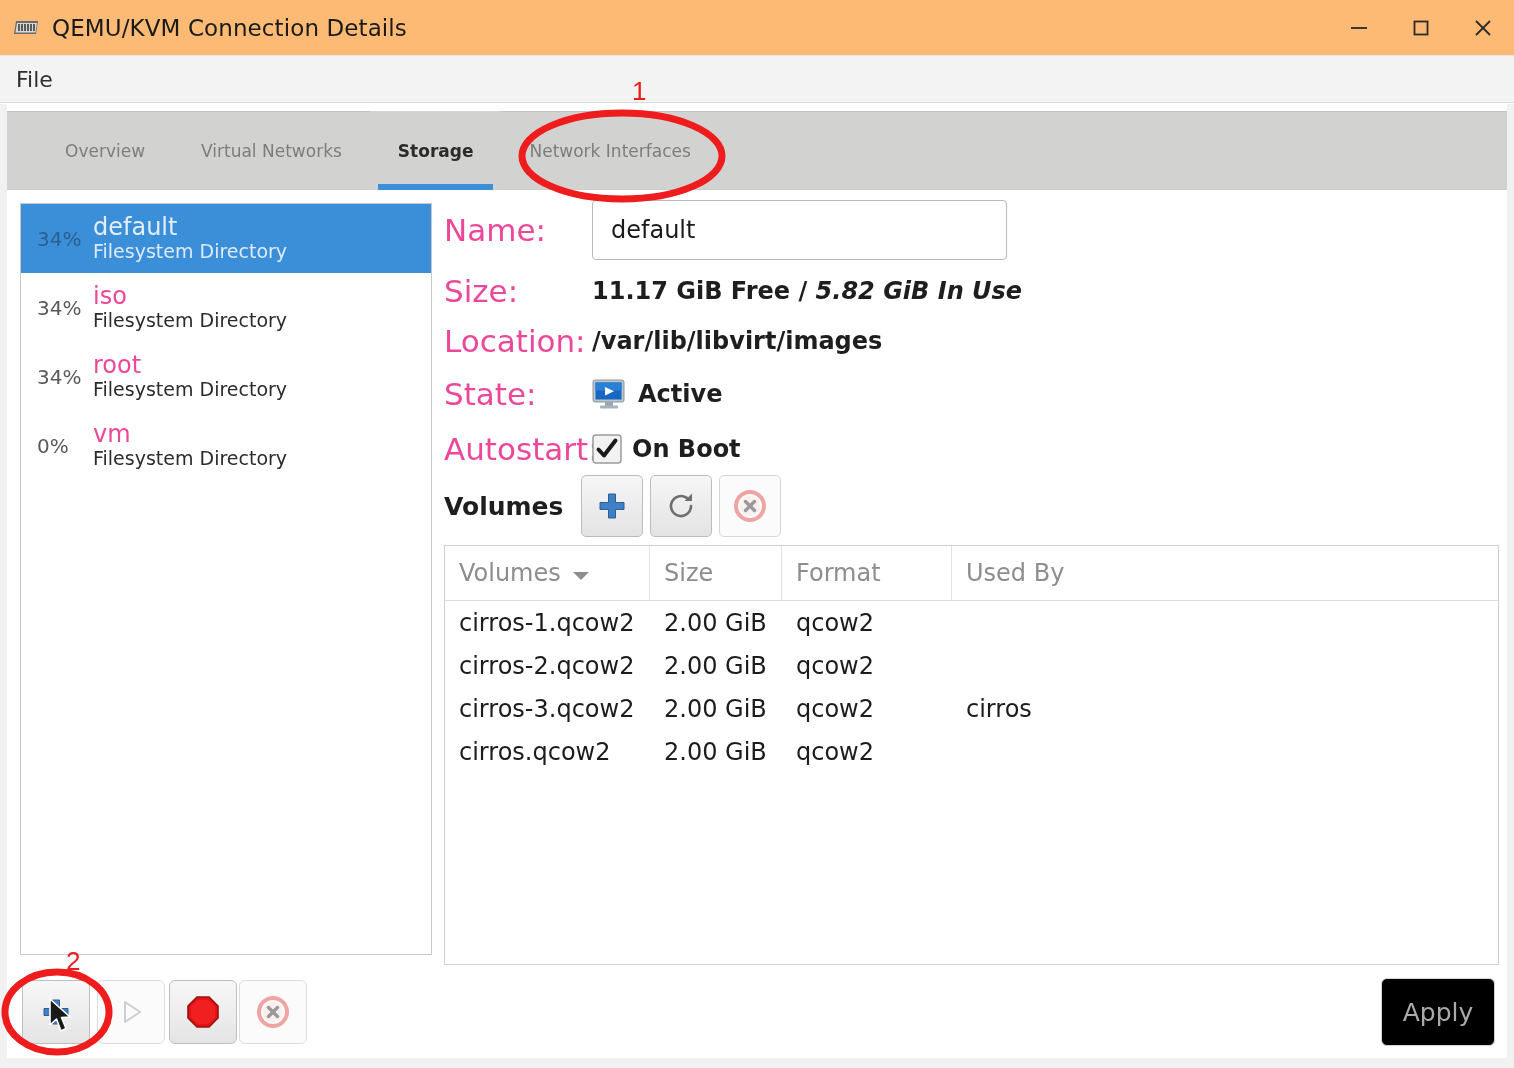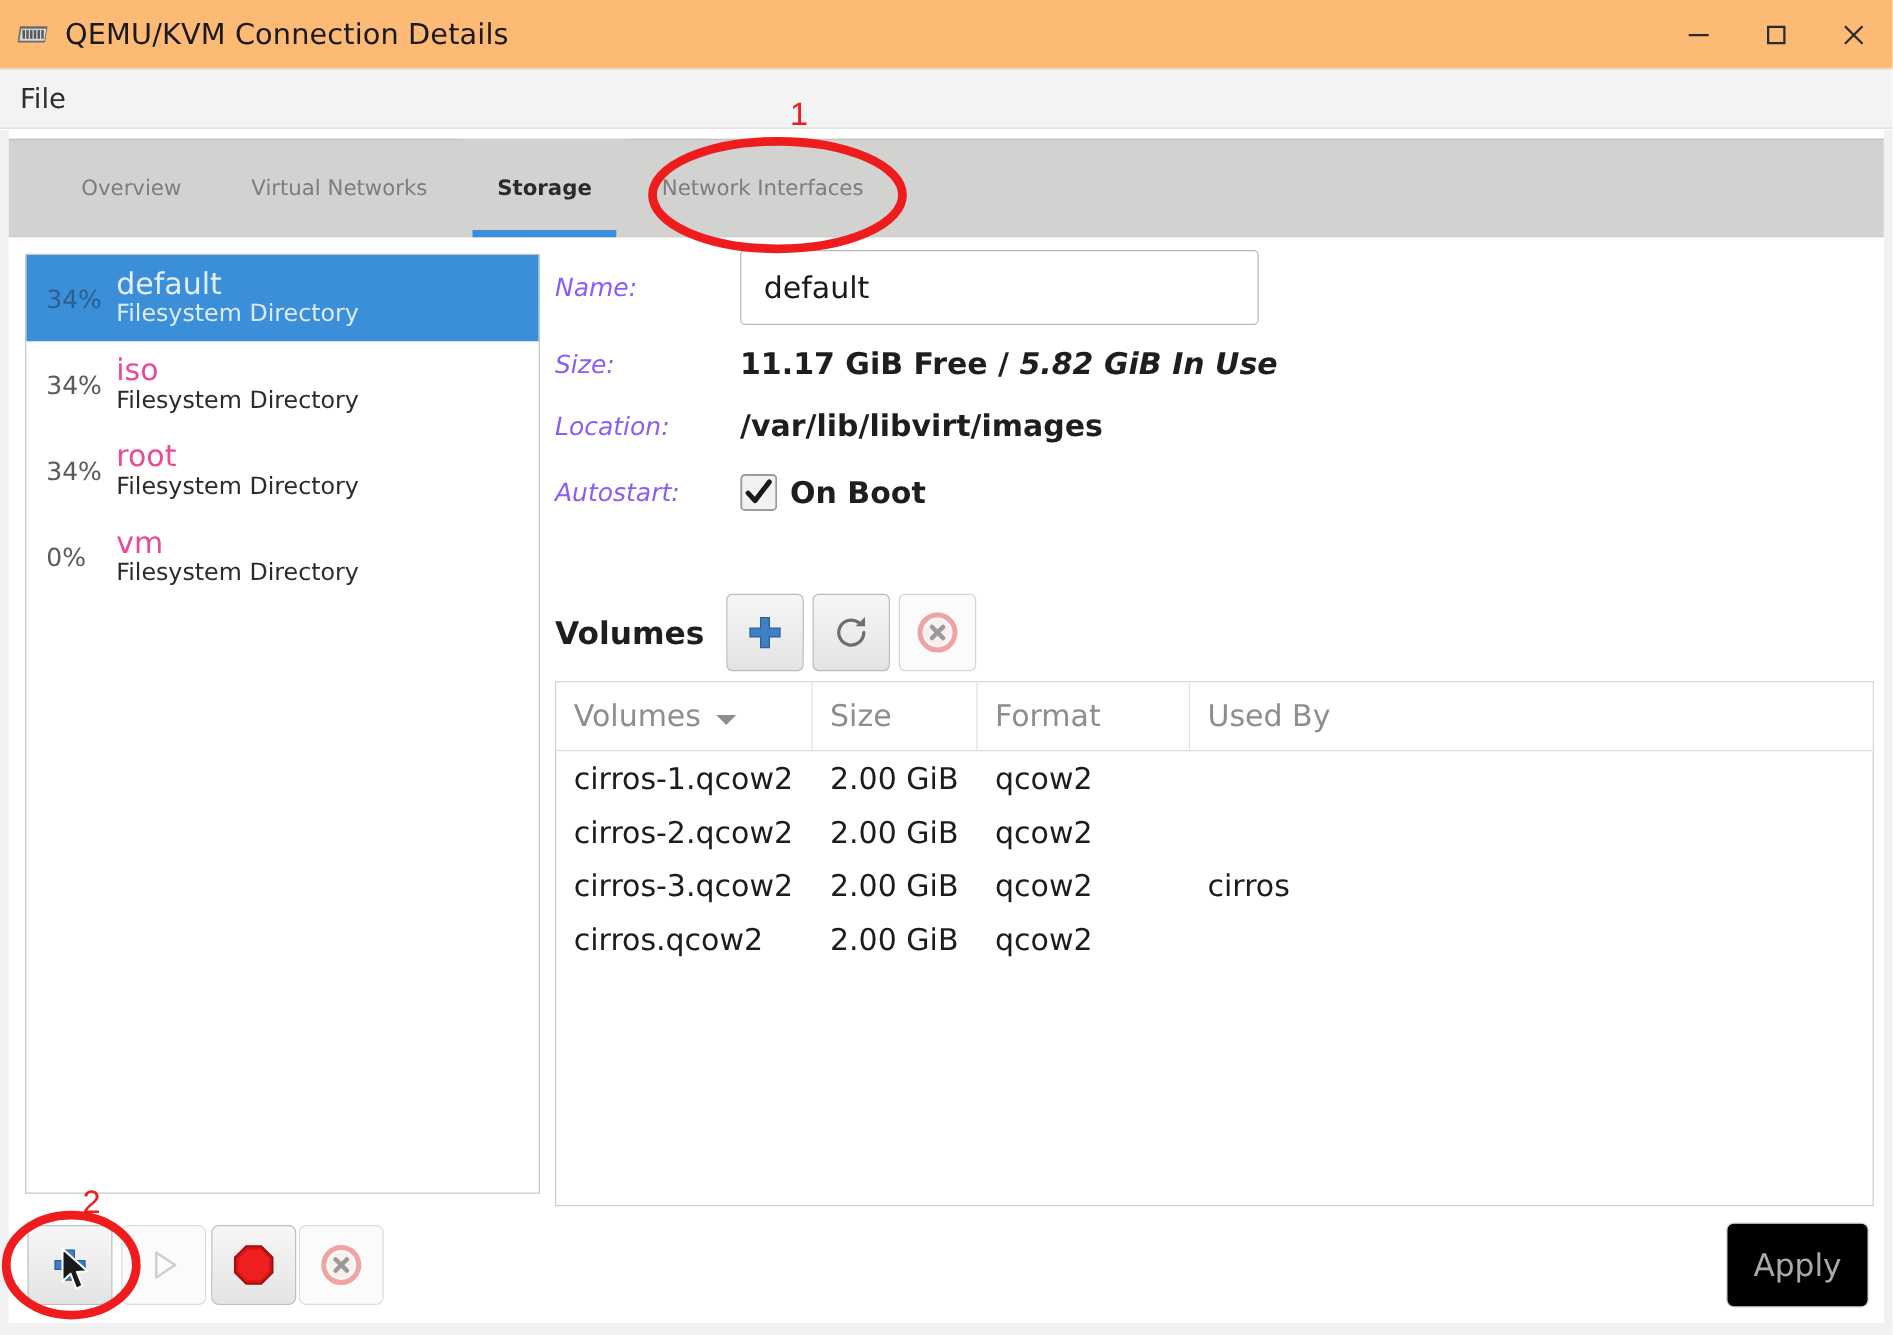--- a/index.html
+++ b/index.html
@@ -154,24 +154,23 @@
   .details {
     position: absolute; left: 437px; top: 10px;
     width: 1055px;
   }
   .detail-row {
     display: flex; align-items: center;
     margin-bottom: 8px;
   }
   .detail-label {
     width: 148px;
-    font-size: 20px;
-    color: #8b5cf6;
+    font-size: 31px;
+    color: #ec4899;
     flex: none;
-    font-style: italic;
   }
   .name-input {
     width: 415px; height: 60px;
     border: 1px solid #b9b9b9;
     border-radius: 4px;
     background: #ffffff;
     box-sizing: border-box;
     display: flex; align-items: center;
     padding-left: 18px;
     font-size: 24px;
@@ -407,20 +406,34 @@
       <div class="detail-label">Size:</div>
       <div class="detail-value">
         <span>11.17 GiB Free /</span>
         <span class="ital">5.82 GiB In Use</span>
       </div>
     </div>
     <div class="detail-row row-location">
       <div class="detail-label">Location:</div>
       <div class="detail-value">/var/lib/libvirt/images</div>
     </div>
+    <div class="detail-row row-state">
+      <div class="detail-label">State:</div>
+      <div class="state-icon">
+        <svg width="36" height="30" viewBox="0 0 36 30">
+          <rect x="1" y="1" width="31" height="22" rx="2" fill="#b9c4cc" stroke="#8d989f" stroke-width="1"></rect>
+          <rect x="3.5" y="3.5" width="26" height="17" fill="#1767c0"></rect>
+          <rect x="3.5" y="3.5" width="26" height="8" fill="#2a7fd6"></rect>
+          <polygon points="13,8 22,12.3 13,16.6" fill="#ffffff"></polygon>
+          <rect x="13" y="23" width="8" height="4" fill="#9aa5ac"></rect>
+          <rect x="8" y="26.5" width="18" height="3" rx="1" fill="#a8b2b9"></rect>
+        </svg>
+      </div>
+      <div class="detail-value">Active</div>
+    </div>
     <div class="detail-row row-autostart">
       <div class="detail-label">Autostart:</div>
       <div class="checkbox-icon">
         <svg width="30" height="30" viewBox="0 0 30 30">
           <rect x="1" y="1" width="28" height="28" rx="3" fill="#f2f2f2" stroke="#9c9c9c" stroke-width="1.5"></rect>
           <path d="M6.5 15.5 L12 21.5 L23.5 6.5" fill="none" stroke="#1a1a1a" stroke-width="4" stroke-linecap="round" stroke-linejoin="round"></path>
         </svg>
       </div>
       <div class="detail-value">On Boot</div>
     </div>

